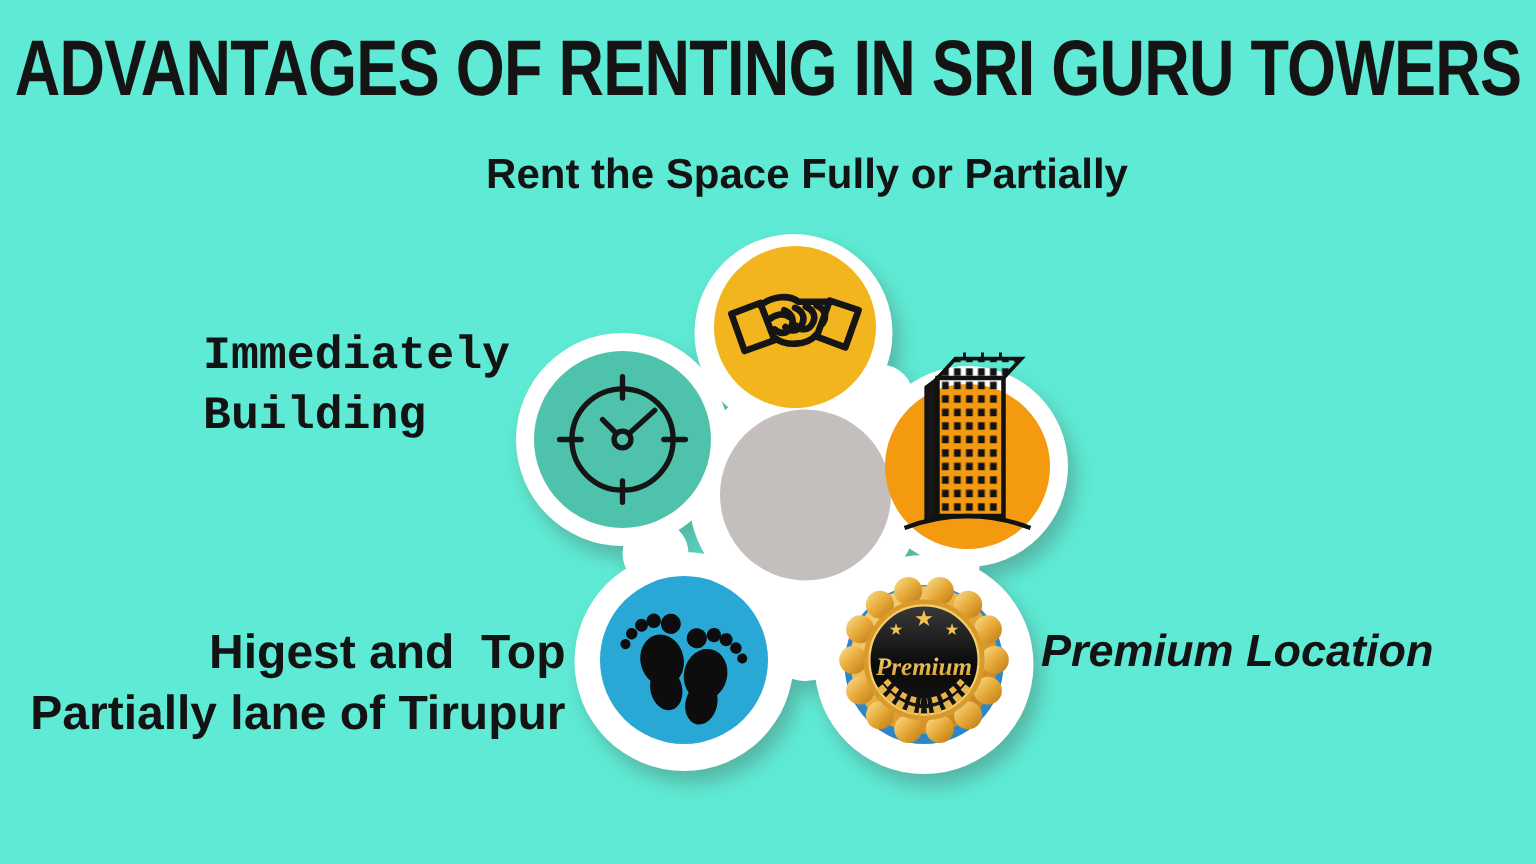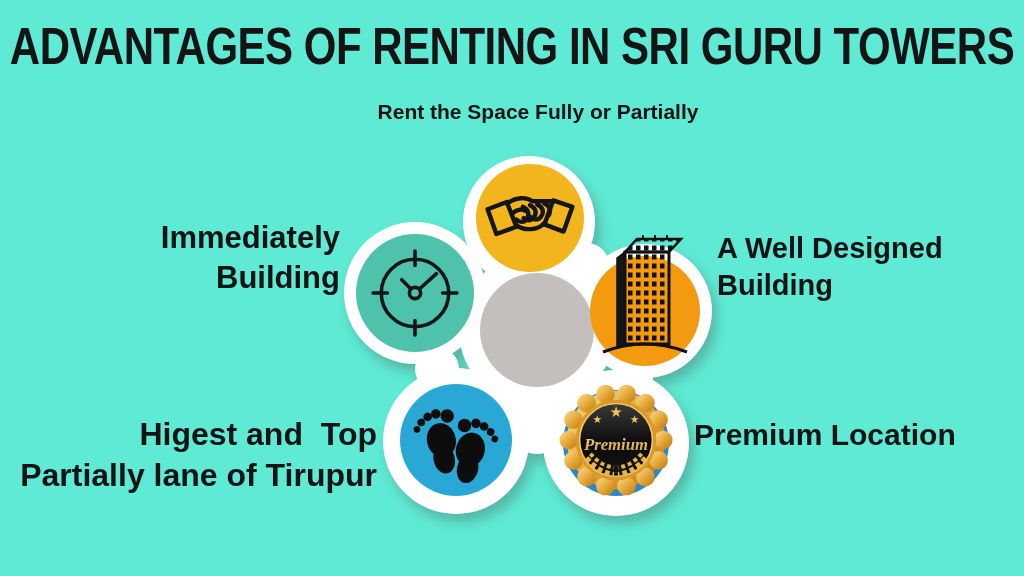--- a/index.html
+++ b/index.html
@@ -7,21 +7,21 @@
     position:relative; width:1024px; height:576px; overflow:hidden;
     background:#5eead4; font-family:"Liberation Sans",sans-serif; color:#131313;
   }
   .title{
     position:absolute; top:16px; left:0; width:100%; text-align:center;
     font-size:42px; font-weight:bold; letter-spacing:-0.5px; white-space:nowrap;
     transform:scaleY(1.25); transform-origin:center top; color:#141414;
   }
   .top-label{
     position:absolute; top:100px; left:0; width:100%; box-sizing:border-box;
-    padding-left:52px; text-align:center; font-size:21px; font-weight:bold;
+    padding-left:52px; text-align:center; font-size:28px; font-weight:bold;
   }
   
   .blob{position:absolute; inset:0; filter:drop-shadow(5px 8px 6px rgba(70,64,61,0.30));}
   .wc{position:absolute; background:#FFFFFF; border-radius:50%;}
   .wc.r-hand   {left:463px; top:156px; width:132px; height:132px;}
   .wc.r-clock  {left:344px; top:222px; width:142px; height:142px;}
   .wc.r-build  {left:578px; top:244px; width:134px; height:134px;}
   .wc.r-foot   {left:383px; top:368px; width:146px; height:146px;}
   .wc.r-prem   {left:543px; top:370px; width:146px; height:146px;}
   .wc.r-center {left:459px; top:252px; width:156px; height:156px;}
@@ -36,24 +36,24 @@
   .c-hand {left:476px; top:164px; width:108px; height:108px;}
   .c-clock{left:356px; top:234px; width:118px; height:118px;}
   .c-build{left:590px; top:256px; width:110px; height:110px;}
   .c-foot {left:400px; top:384px; width:112px; height:112px;}
   .c-prem {left:563px; top:390px; width:106px; height:106px;}
   .c-build svg{position:absolute; left:50%; top:-30px; margin-left:-50px;}
   .c-prem  svg{position:absolute; left:-6px; top:-9px;}
   
   .lbl{position:absolute; font-weight:bold; line-height:1.28;}
   .lbl span{display:block; white-space:pre;}
-  .lbl-available{right:684px; top:218px; text-align:right; font-size:31px;}
+  .lbl-available{right:684px; top:218px; text-align:left; font-size:31px;font-family:Liberation Mono, monospace;}
   .lbl-building {left:717px;  top:230px; text-align:left;  font-size:29px;}
   .lbl-footfall {right:647px; top:414px; text-align:right; font-size:32px;}
-  .lbl-premium  {left:694px;  top:416px; text-align:left;  font-size:30px;}
+  .lbl-premium  {left:694px;  top:416px; text-align:left;  font-size:30px;font-style:italic;}
 </style>
 </head>
 <body>
 
 <div class="canvas">
 
   <div class="title">ADVANTAGES OF RENTING IN SRI GURU TOWERS</div>
 
   <div class="top-label">Rent the Space Fully or Partially</div>
 
@@ -184,24 +184,20 @@
         <path d="M86,74 Q76,86 62,88" stroke-width="4" stroke-dasharray="4 3"></path>
       </g>
     </svg>
   </div>
 
   <div class="lbl lbl-available">
     <span>Immediately</span>
     <span>Building</span>
   </div>
 
-  <div class="lbl lbl-building">
-    <span>A Well Designed</span>
-    <span>Building</span>
-  </div>
 
   <div class="lbl lbl-footfall">
     <span>Higest and  Top</span>
     <span>Partially lane of Tirupur</span>
   </div>
 
   <div class="lbl lbl-premium">
     <span>Premium Location</span>
   </div>
 

